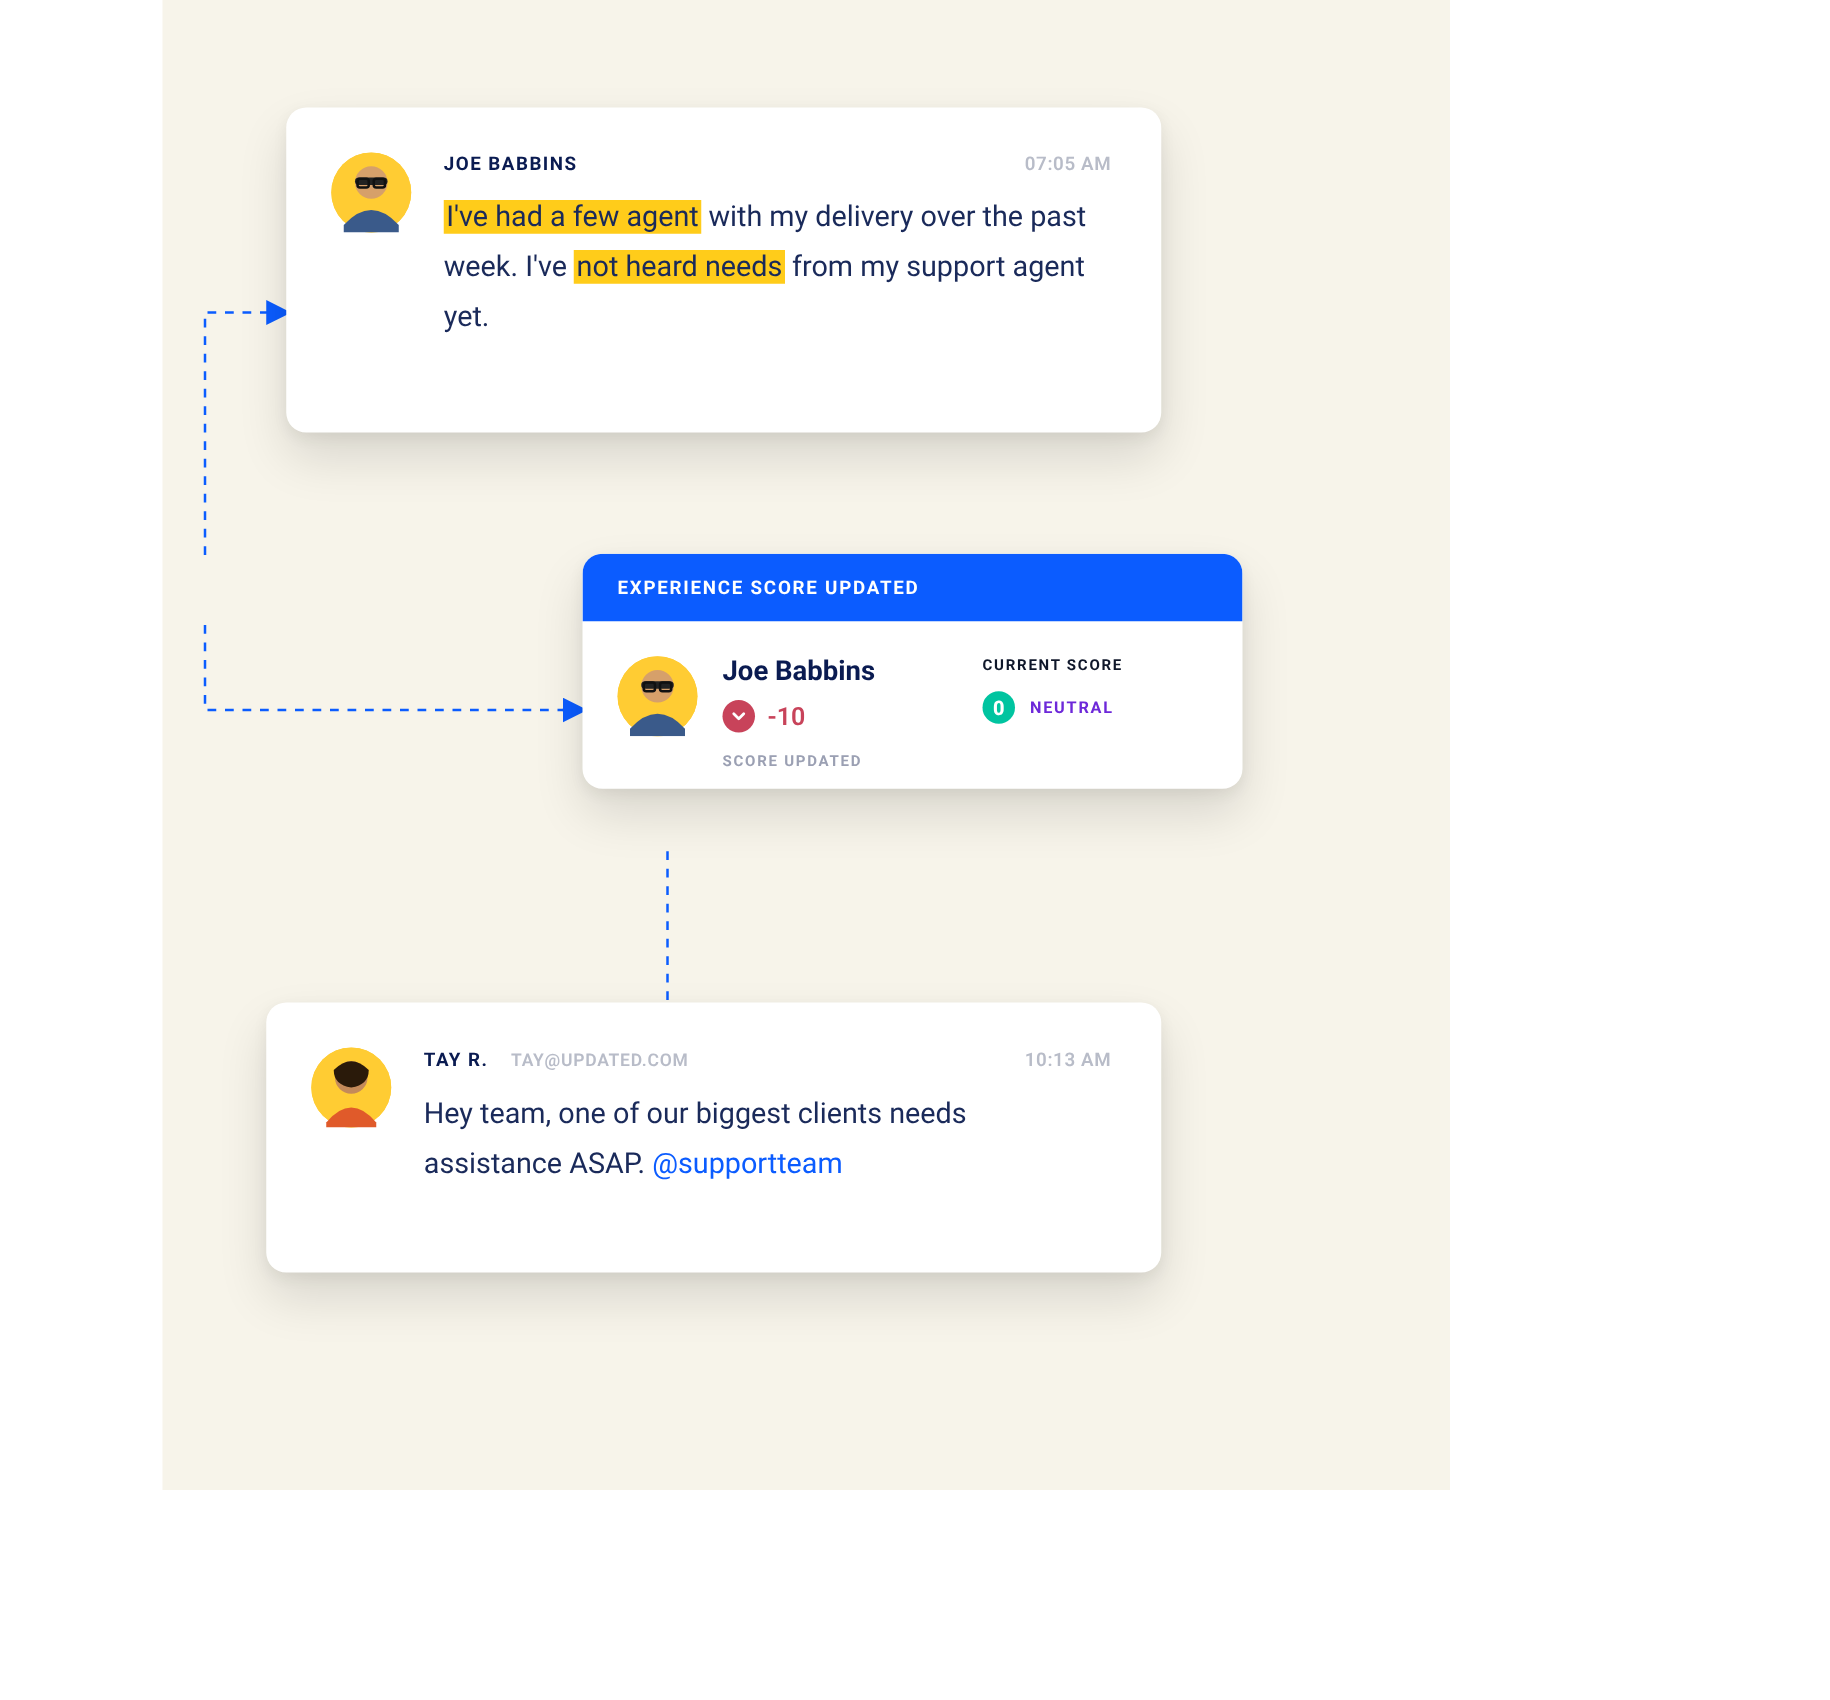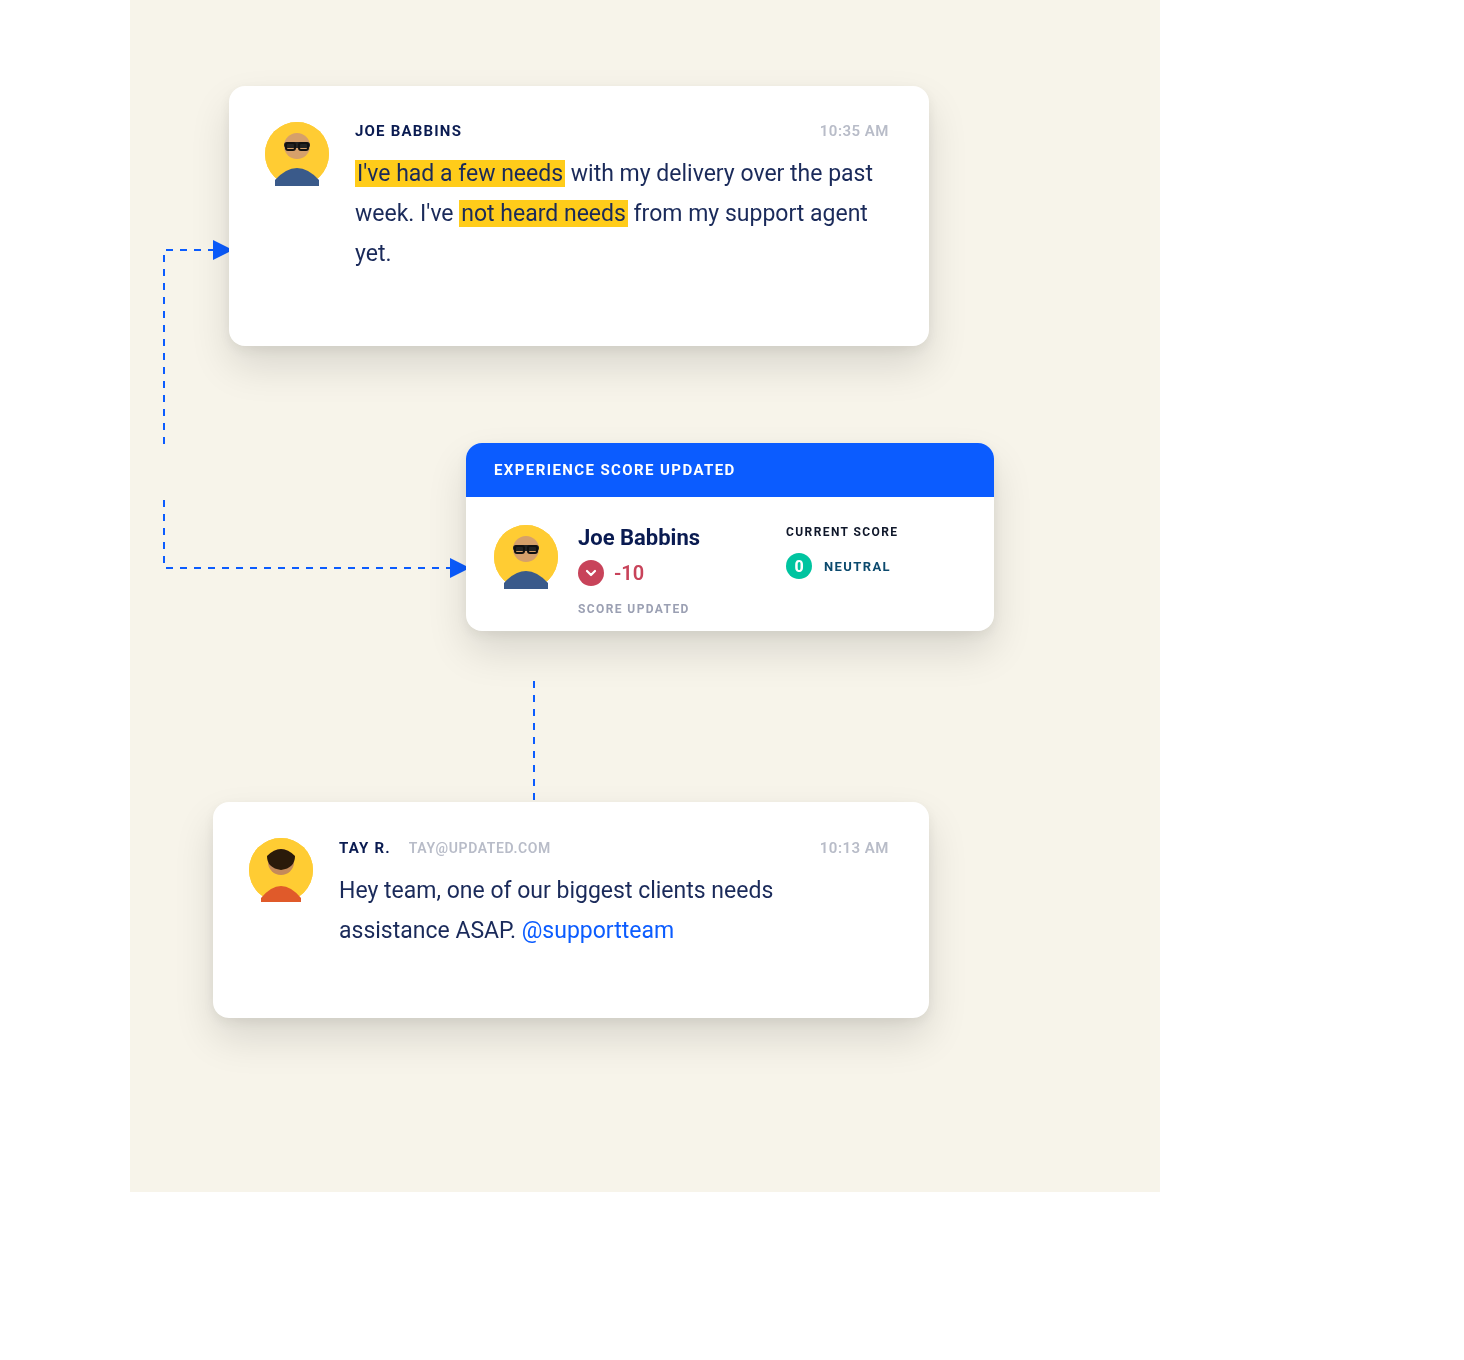--- a/index.html
+++ b/index.html
@@ -76,21 +76,21 @@
   .delta-val { color: #c8435a; font-size: 20px; font-weight: 600; }
   .sub-label { font-size: 12px; font-weight: 700; letter-spacing: 1.4px; color: #9ba0b3; text-transform: uppercase; }
   .score-right { width: 180px; }
   .score-right .sub-label { color: #0f172a; margin-bottom: 14px; display:block; }
   .neutral-row { display:flex; align-items:center; gap:12px; }
   .neutral-icon {
     width: 26px; height: 26px; border-radius: 50%; background: #00c4a0;
     display:flex; align-items:center; justify-content:center;
     color:#fff; font-weight:800; font-size:16px;
   }
-  .neutral-text { font-size: 13px; font-weight: 700; letter-spacing: 1.4px; color: #0c4a6e; }
+  .neutral-text { font-size: 13px; font-weight: 700; letter-spacing: 1.4px; color: #6d28d9; }
   
   .card2 { left: 83px; top: 802px; width: 716px; height: 216px; padding: 36px 40px 36px 36px; }
   .email { font-size: 14px; font-weight: 600; letter-spacing: 0.6px; color: #b8bcc8; margin-left: 14px; }
   .mention { color: #0b5cff; }
   
   svg.connector { position: absolute; overflow: visible; pointer-events: none; }
   
   .avatar svg { position:absolute; left:0; top:0; }
 </style>
 </head>
@@ -128,24 +128,24 @@
           <circle cx="32" cy="24" r="13" fill="#d6a06a"></circle>
           <path d="M10 58 Q32 34 54 58 L54 64 L10 64 Z" fill="#3a5a8a"></path>
           <rect x="19" y="20" width="26" height="6" rx="3" fill="#222"></rect>
           <rect x="21" y="21" width="9" height="7" rx="2" fill="none" stroke="#111" stroke-width="2"></rect>
           <rect x="34" y="21" width="9" height="7" rx="2" fill="none" stroke="#111" stroke-width="2"></rect>
         </svg>
       </div>
       <div class="content">
         <div class="header-line">
           <span class="name">JOE BABBINS</span>
-          <span class="time">10:35 AM</span>
+          <span class="time">07:05 AM</span>
         </div>
         <div class="msg">
-          <span class="hl">I've had a few needs</span><span> with my delivery over the past week. I've </span><span class="hl">not heard needs</span><span> from my support agent yet.</span>
+          <span class="hl">I've had a few agent</span><span> with my delivery over the past week. I've </span><span class="hl">not heard needs</span><span> from my support agent yet.</span>
         </div>
       </div>
     </div>
   </div>
 
 
   <div class="card scorecard">
     <div class="score-header">EXPERIENCE SCORE UPDATED</div>
     <div class="score-body">
       <div class="score-left">

